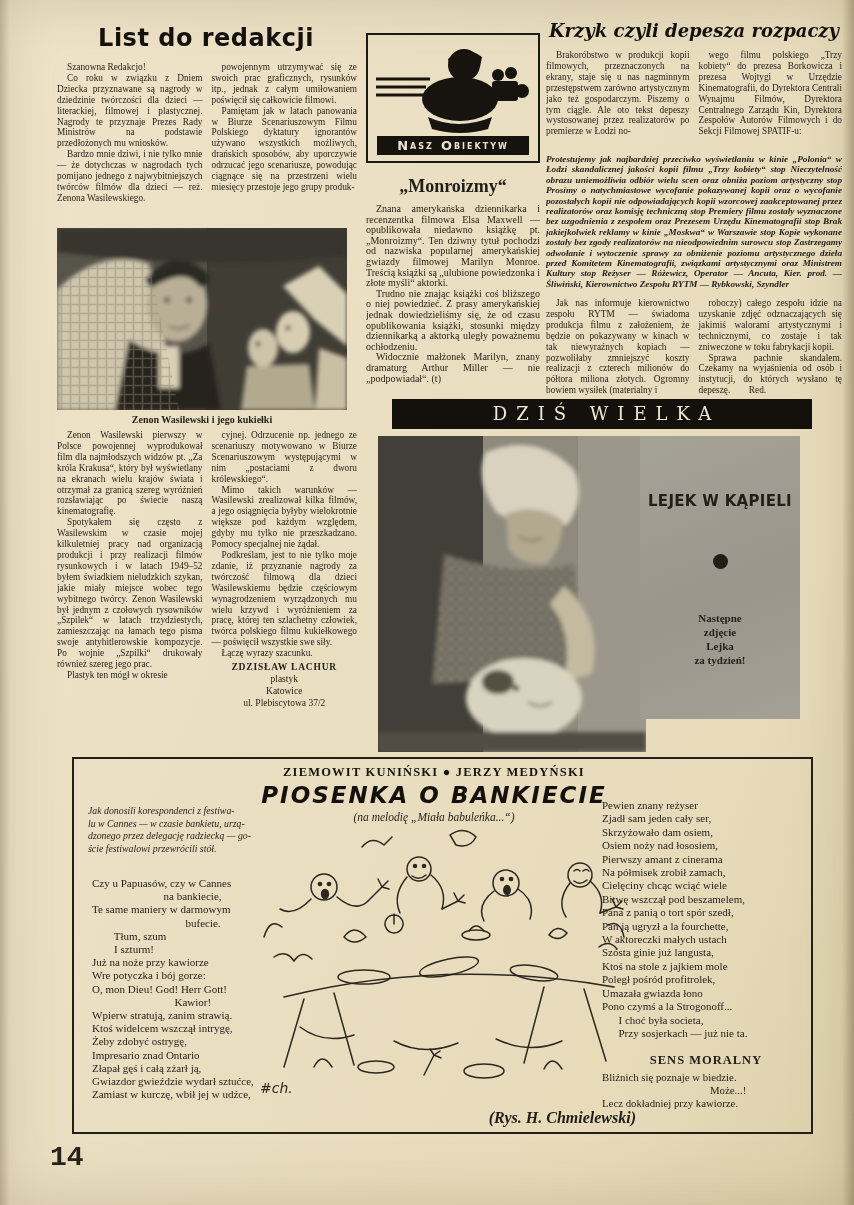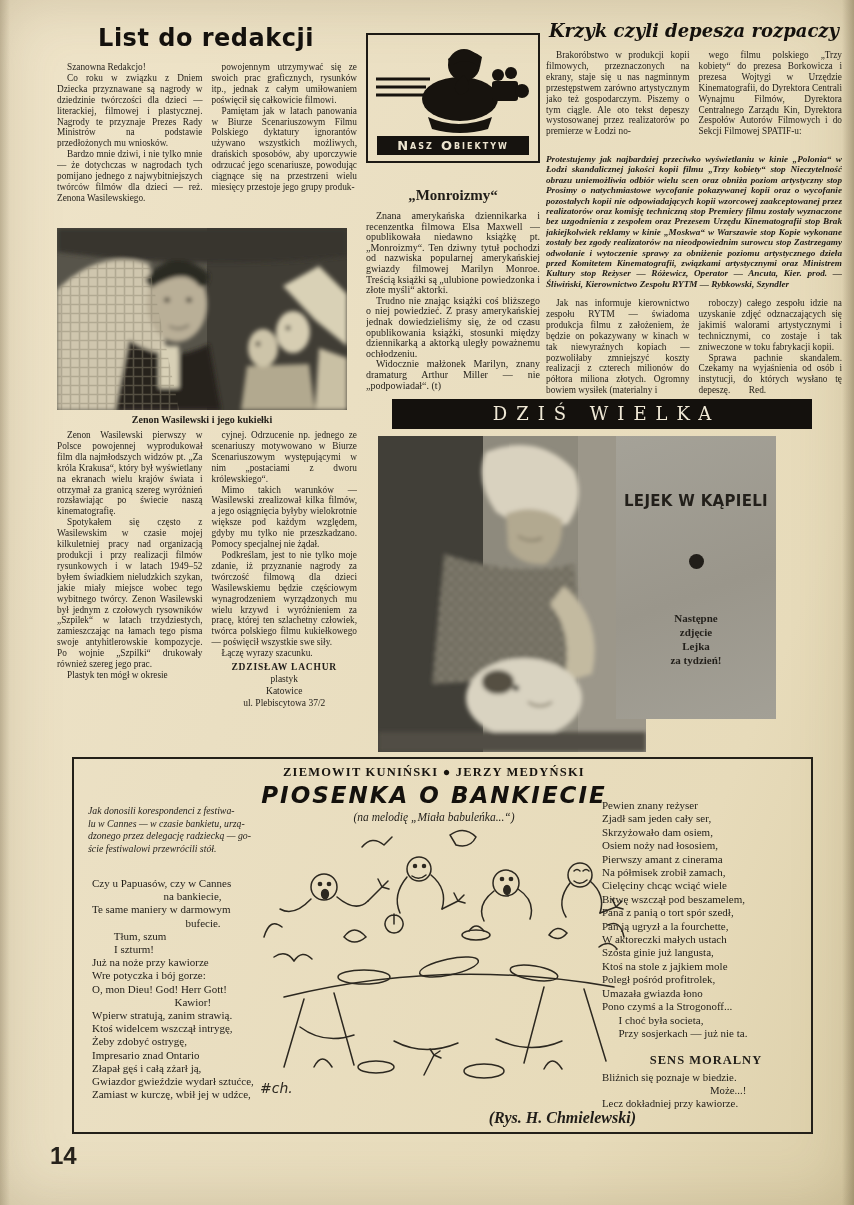--- a/index.html
+++ b/index.html
@@ -34,39 +34,39 @@
   .photo1-cap { left:57px; top:414px; width:290px; text-align:center; font-weight:700; font-size:10px; }
 
   
   .obiektyw { left:366px; top:33px; width:174px; }
   .frame { position:relative; width:174px; height:130px; border:2px solid #1d1a15; }
   .logo-strip { position:absolute; left:9px; right:9px; bottom:6px; height:19px;
     background:#16130f; color:#ece4cf; display:flex; align-items:center; justify-content:center;
     font-family:"DejaVu Sans",sans-serif; letter-spacing:2px; }
   .logo-big { font-size:13px; font-weight:700; }
   .logo-small { font-size:8px; font-weight:700; padding-top:2px; }
-  .monro-title { margin-top:24px; text-align:center; font-weight:700; font-size:15px; }
+  .monro-title { margin-top:13px; text-align:center; font-weight:700; font-size:18px; }
   .monro-body { margin-top:7px; height:196px; overflow:hidden; font-size:10px; line-height:10.6px; text-align:justify; }
   .monro-body .para { text-indent:10px; }
 
   
   .krzyk { left:546px; top:20px; width:296px; }
   .krzyk-title { text-align:center; font-family:"DejaVu Serif",serif; font-style:italic;
     font-weight:700; font-size:18px; color:#14110d; }
   .krzyk-colsA { margin-top:9px; height:101px; }
   .telegram { margin-top:3px; height:140px; overflow:hidden; font-style:italic; font-weight:700;
     font-size:9.2px; line-height:10.4px; text-align:justify; }
   .krzyk-colsB { margin-top:4px; height:102px; }
 
   
   .banner { left:392px; top:399px; width:420px; height:30px; background:#14110d;
     color:#f0e9d6; font-family:"DejaVu Serif",serif; font-size:18px; letter-spacing:9px;
     text-indent:9px; line-height:30px; text-align:center; }
   .photo2 { left:378px; top:436px; width:268px; height:316px; }
-  .panel { left:616px; top:436px; width:160px; height:283px;
+  .panel { left:640px; top:436px; width:160px; height:283px;
     background:linear-gradient(160deg,#a5a298 0%,#9a968b 55%,#a3a096 100%); }
   .panel-title { margin-top:56px; text-align:center; font-family:"DejaVu Sans",sans-serif;
     font-weight:700; font-size:15px; color:#221f1a; letter-spacing:.3px; }
   .panel-dot { width:15px; height:15px; border-radius:50%; background:#211e19; margin:44px auto 0; }
   .panel-note { margin-top:42px; text-align:center; font-weight:700; font-size:11px; line-height:14px; color:#221f1a; }
 
   
   .bbox { left:72px; top:757px; width:741px; height:377px; border:2px solid #232019; }
   .b-head { position:absolute; left:120px; top:6px; width:480px; text-align:center; }
   .b-authors { font-weight:700; font-size:12.5px; letter-spacing:1.2px; color:#17140f; }
@@ -78,22 +78,22 @@
   .pre-lines div { white-space:pre; }
   .poem-left  { position:absolute; left:18px;  top:118px; width:240px; font-size:11px; line-height:13.2px; }
   .poem-right { position:absolute; left:528px; top:40px;  width:205px; font-size:11px; line-height:13.4px; }
   .cartoon { position:absolute; left:170px; top:58px; width:400px; height:292px; }
   .credit { position:absolute; left:330px; top:350px; width:232px; text-align:right;
     font-style:italic; font-weight:700; font-size:16px; }
   .sens { position:absolute; left:528px; top:294px; width:208px; }
   .sens-title { text-align:center; font-weight:700; font-size:12.5px; letter-spacing:1px; }
   .sens-lines { margin-top:3px; font-size:10.8px; line-height:13.2px; }
 
-  .pagenum { left:50px; top:1142px; font-family:Liberation Sans, sans-serif; font-weight:700;
-    font-size:24px; color:#26221b; }
+  .pagenum { left:50px; top:1142px; font-family:Liberation Mono, monospace; font-weight:700;
+    font-size:28px; color:#26221b; }
 </style>
 </head>
 <body>
 
 <div class="page">
   <div class="edge-left"></div>
 
   <h1 class="abs ldr-title">List do redakcji</h1>
 
   <div class="abs cols ldr-cols1">

